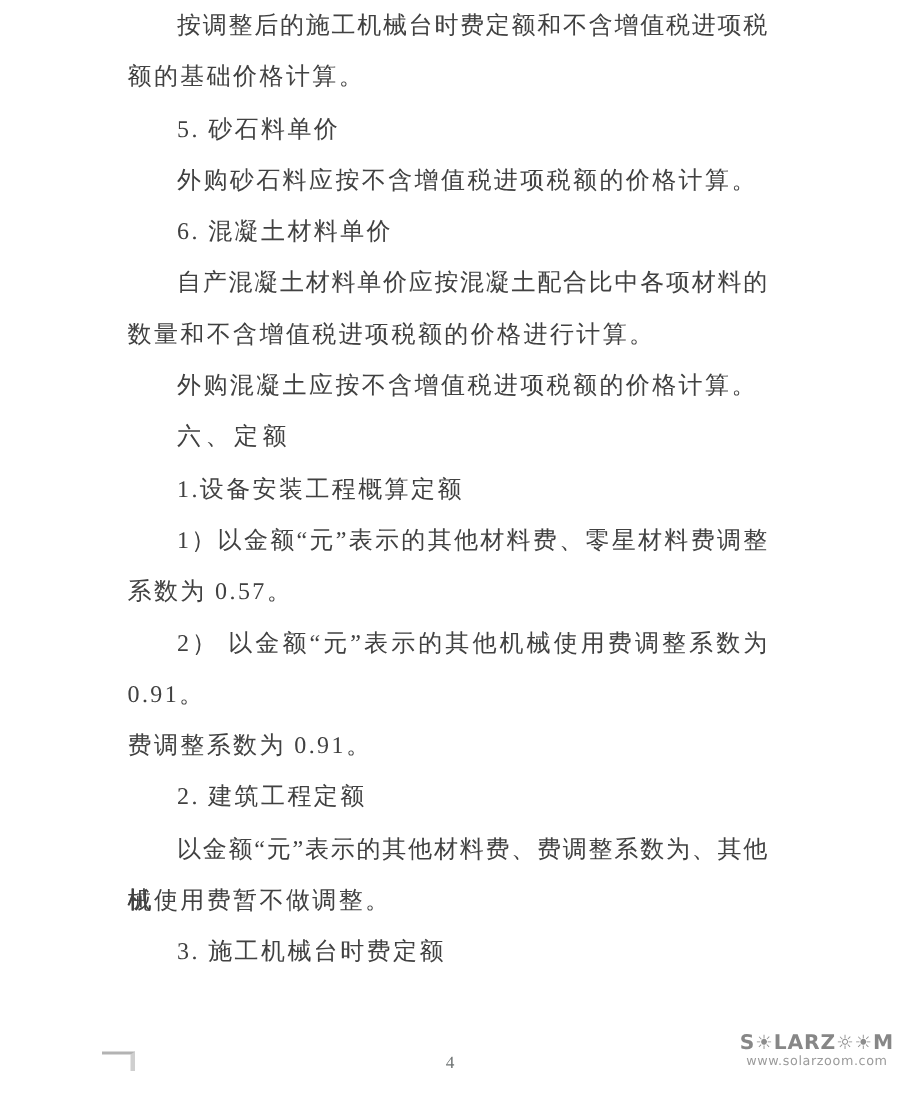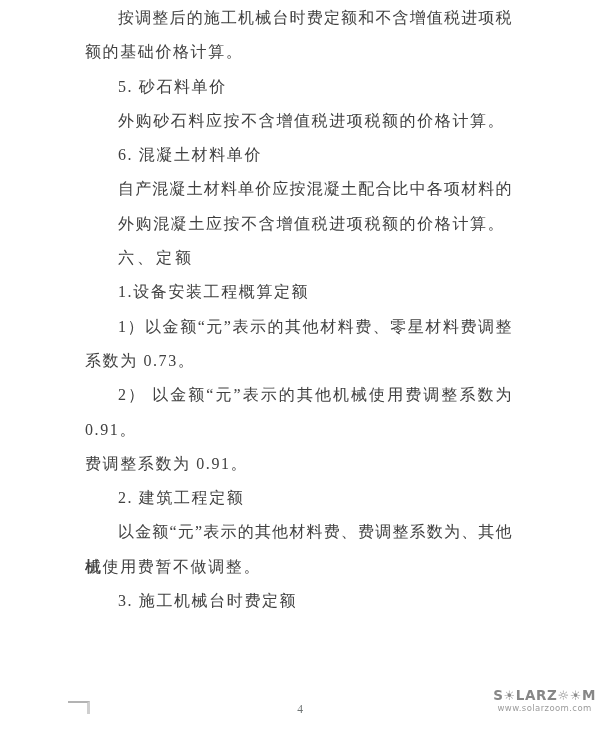--- a/index.html
+++ b/index.html
@@ -87,25 +87,26 @@
 
 <div class="page">
 
   <div class="doc">
     <div class="ln indent justify">按调整后的施工机械台时费定额和不含增值税进项税</div>
     <div class="ln">额的基础价格计算。</div>
     <div class="ln indent">5. 砂石料单价</div>
     <div class="ln indent">外购砂石料应按不含增值税进项税额的价格计算。</div>
     <div class="ln indent">6. 混凝土材料单价</div>
     <div class="ln indent justify">自产混凝土材料单价应按混凝土配合比中各项材料的</div>
+    <div class="ln">数量和不含增值税进项税额的价格进行计算。</div>
     <div class="ln indent">外购混凝土应按不含增值税进项税额的价格计算。</div>
     <div class="ln indent bold">六、定额</div>
     <div class="ln indent">1.设备安装工程概算定额</div>
     <div class="ln indent justify">1）以金额“元”表示的其他材料费、零星材料费调整</div>
-    <div class="ln">系数为 0.73。</div>
+    <div class="ln">系数为 0.57。</div>
     <div class="ln indent justify">2） 以金额“元”表示的其他机械使用费调整系数为</div>
     <div class="ln">0.91。</div>
     <div class="ln">费调整系数为 0.91。</div>
     <div class="ln indent">2. 建筑工程定额</div>
     <div class="ln indent justify">以金额“元”表示的其他材料费、费调整系数为、其他机</div>
     <div class="ln">械使用费暂不做调整。</div>
     <div class="ln indent">3. 施工机械台时费定额</div>
   </div>
 
   <div class="corner-mark"></div>

